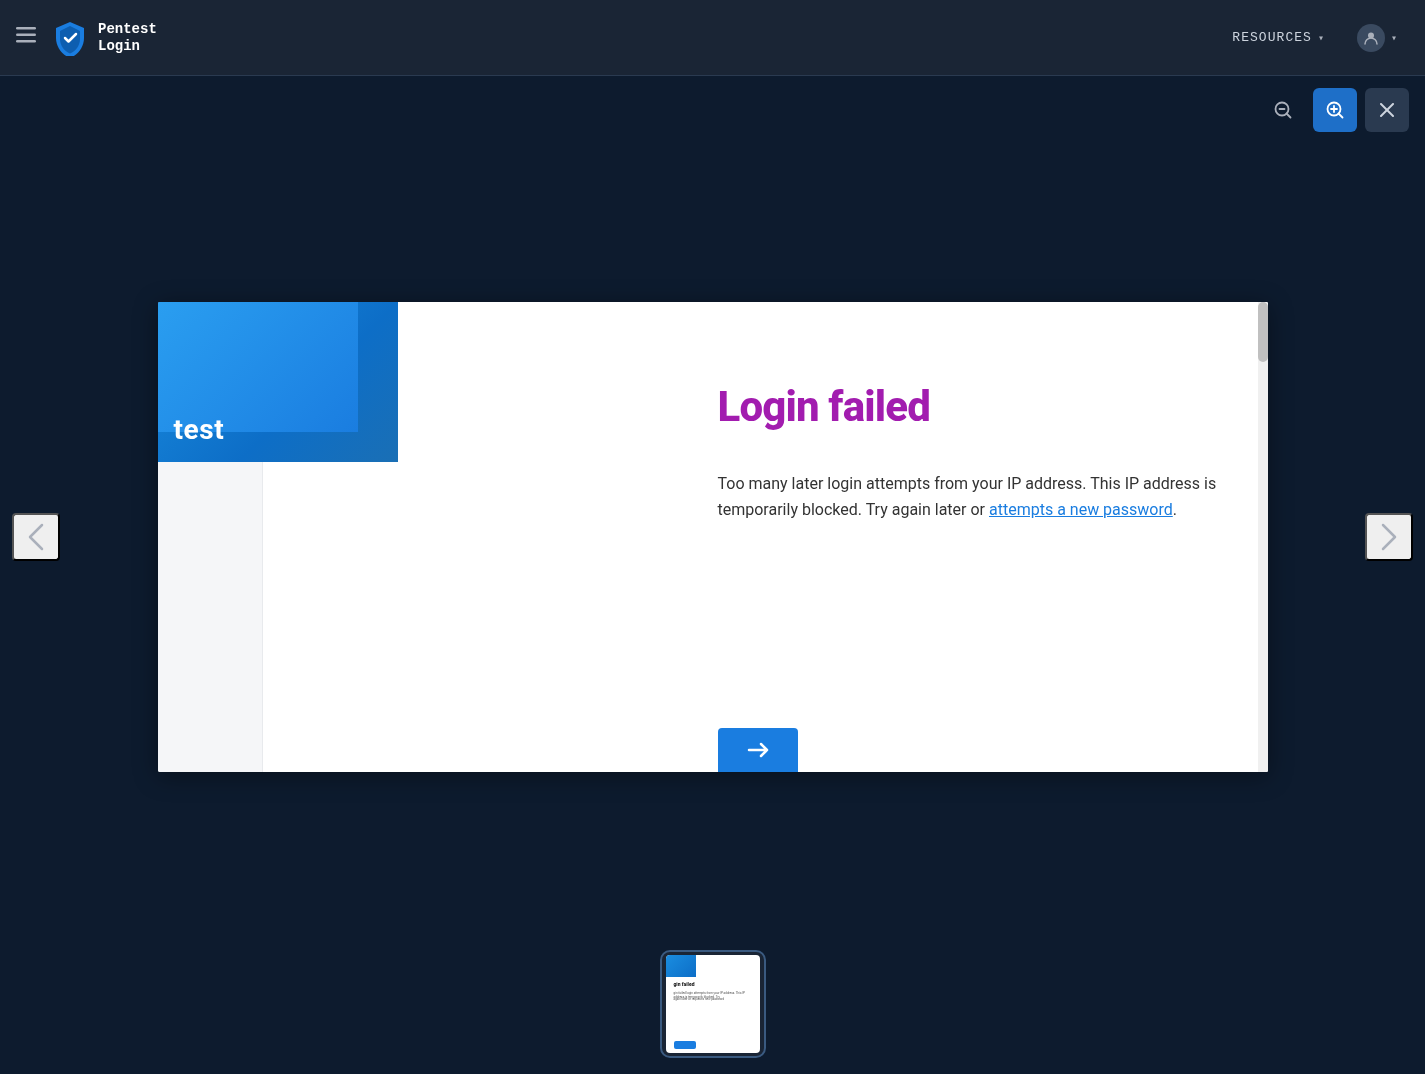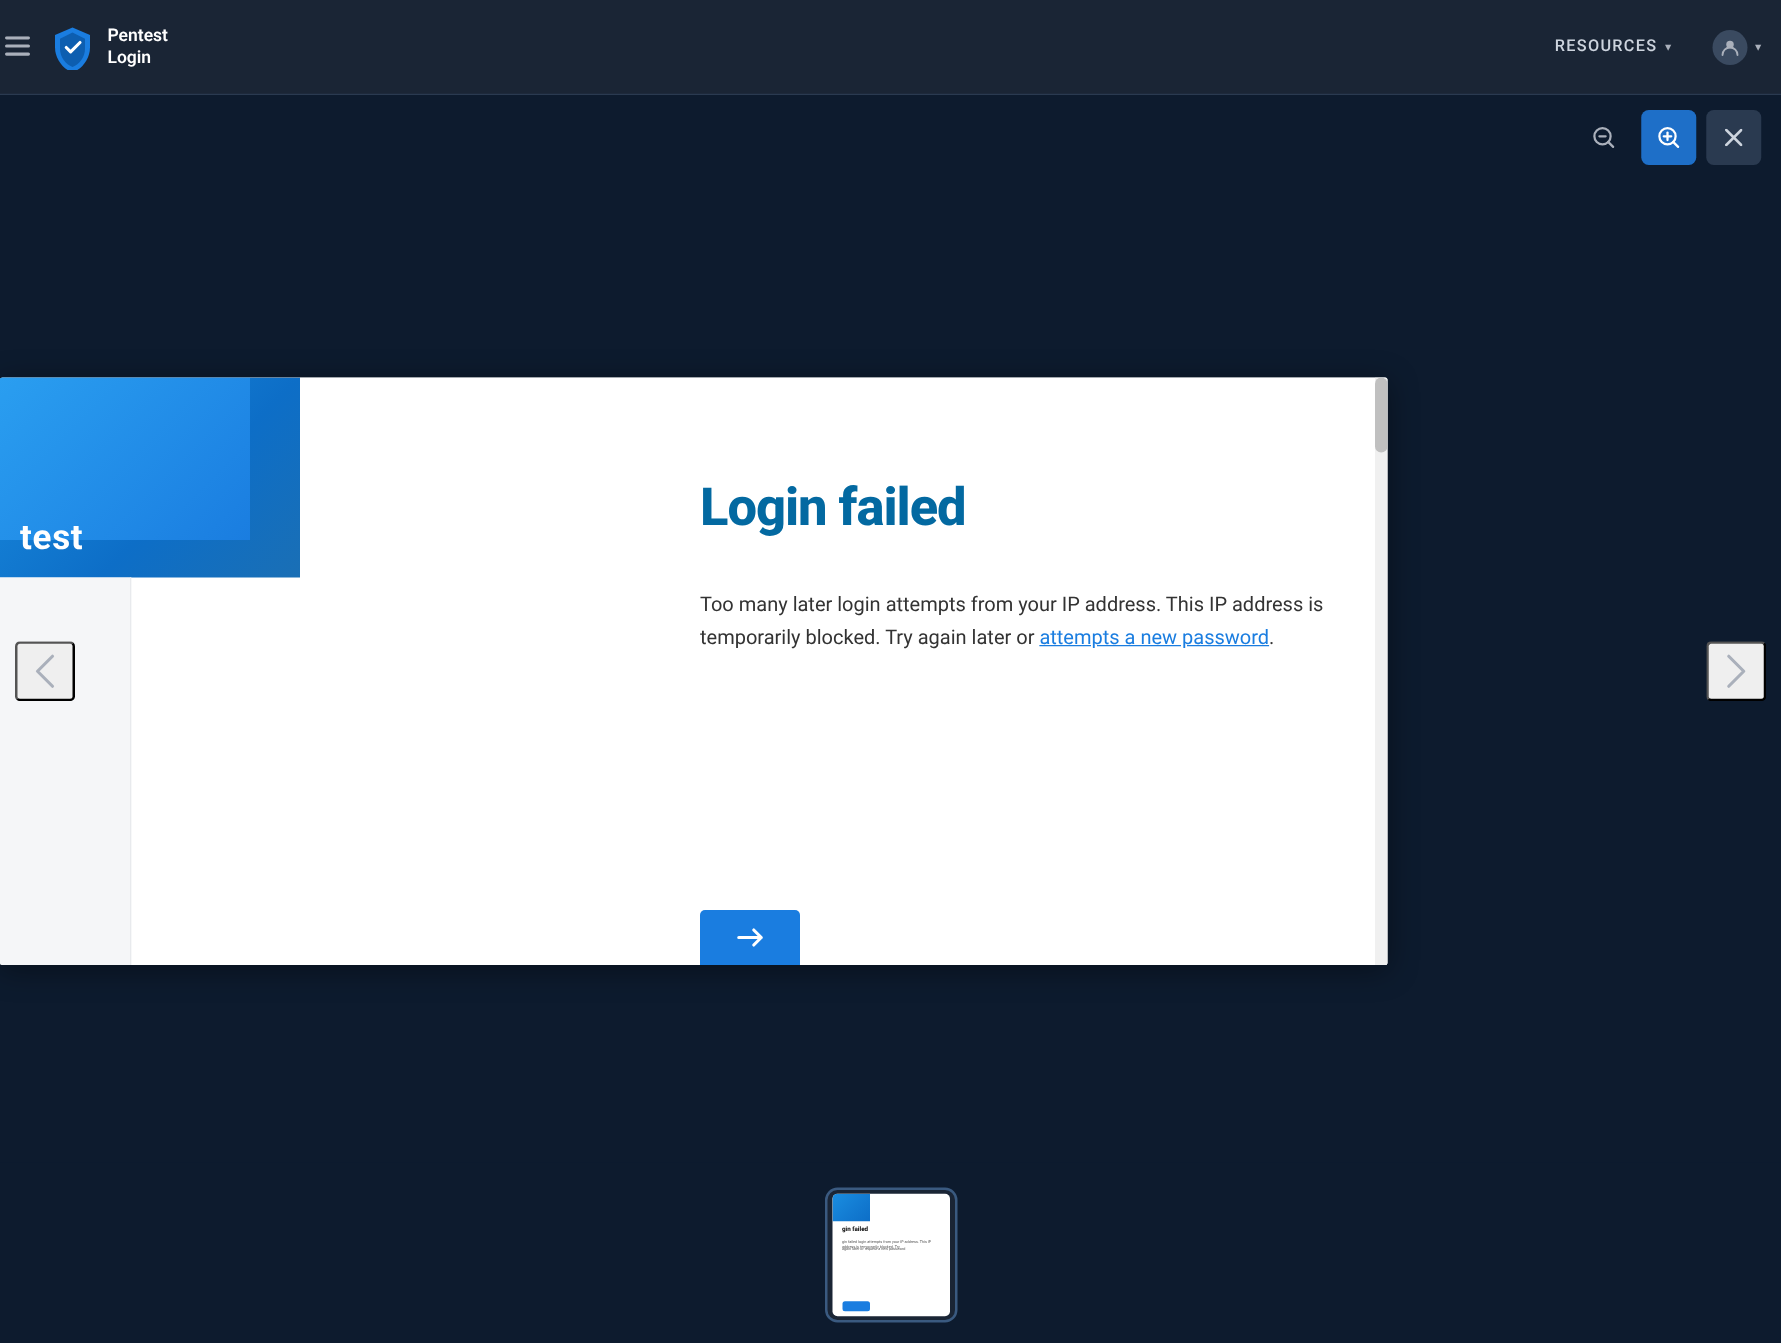--- a/index.html
+++ b/index.html
@@ -11,22 +11,23 @@
       font-family: -apple-system, BlinkMacSystemFont, 'Segoe UI', Roboto, sans-serif;
       overflow: hidden;
     }
 
     
     .topnav {
       display: flex;
       align-items: center;
       background-color: #1a2535;
       height: 76px;
-      padding: 0 4px;
+      padding: 0 16px;
       border-bottom: 1px solid #2a3a50;
+      font-family: Liberation Mono, monospace;
     }
 
     .menu-icon {
       color: #aab0bb;
       font-size: 20px;
       cursor: pointer;
       margin-right: 16px;
     }
 
     .logo-area {
@@ -121,21 +122,21 @@
 
     .tool-btn.close-btn {
       background: #2a3a50;
       color: #cdd4de;
     }
 
     
     .main-area {
       display: flex;
       align-items: center;
-      justify-content: flex-start;
+      justify-content: center;
       position: relative;
       width: 100%;
       height: calc(1074px - 60px - 68px - 160px);
       text-decoration: underline;
     }
 
     
     .nav-arrow {
       position: absolute;
       top: 50%;
@@ -218,21 +219,21 @@
     .login-failed-section {
       position: absolute;
       top: 80px;
       left: 320px;
       right: 40px;
     }
 
     .login-failed-title {
       font-size: 42px;
       font-weight: 800;
-      color: #0369a1;
+      color: #a21caf;
       margin-bottom: 40px;
       letter-spacing: -0.02em;
     }
 
     .login-failed-text {
       font-size: 16px;
       color: #333333;
       line-height: 1.6;
       max-width: 650px;
     }

